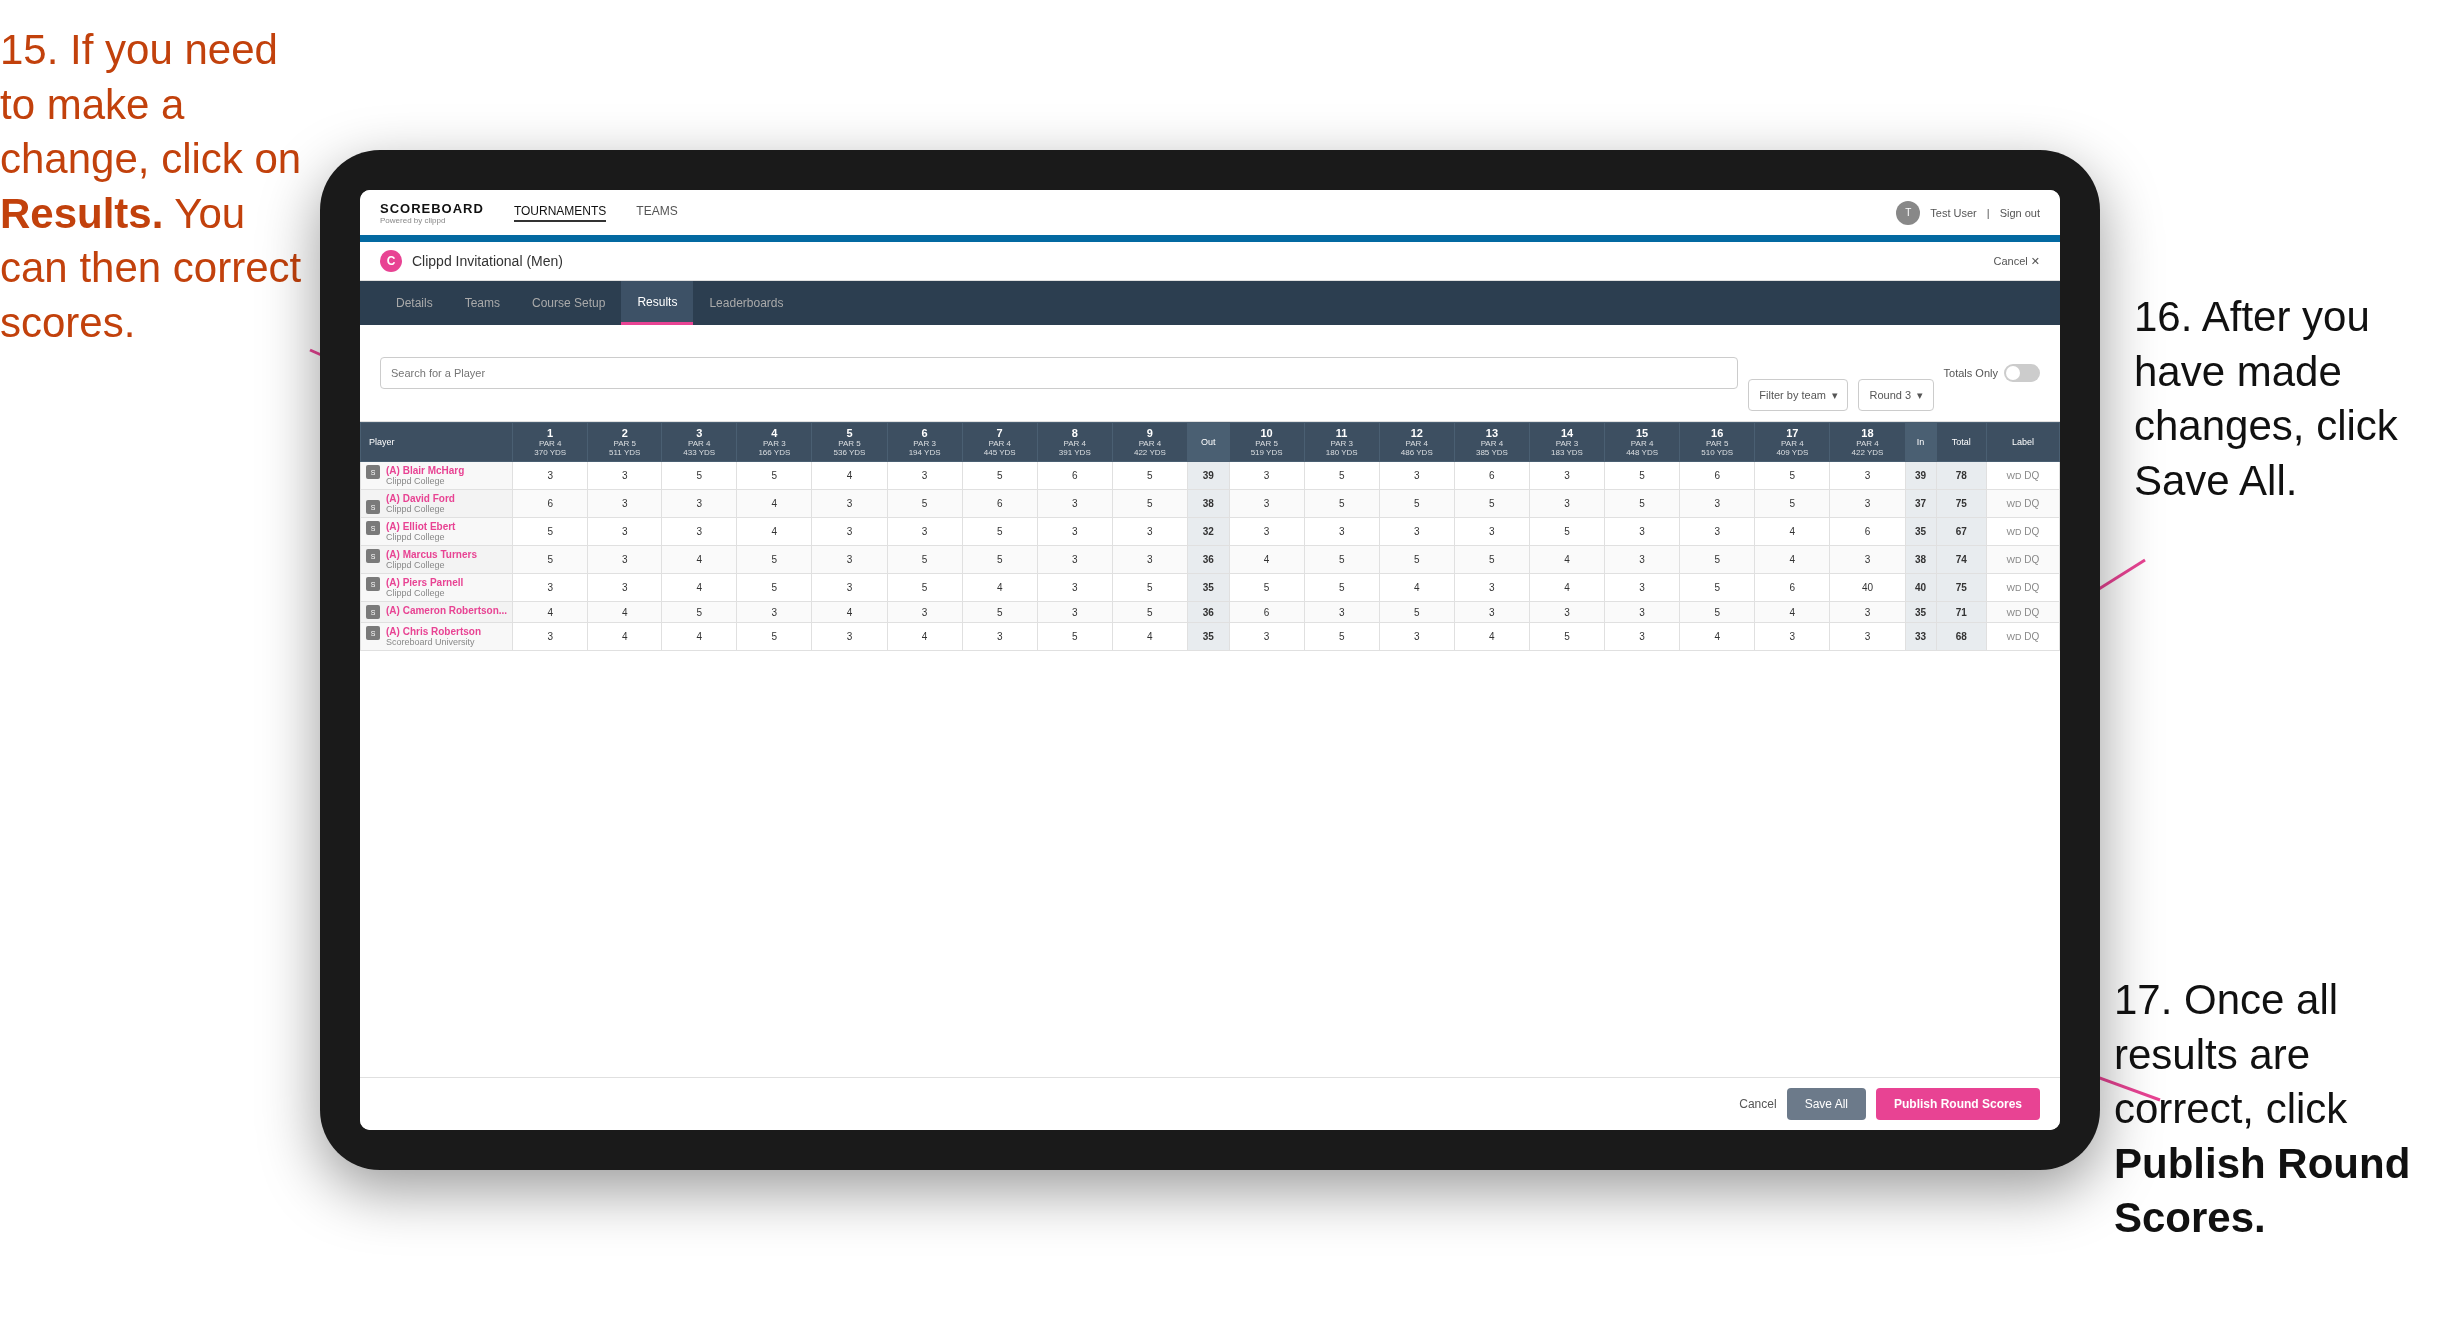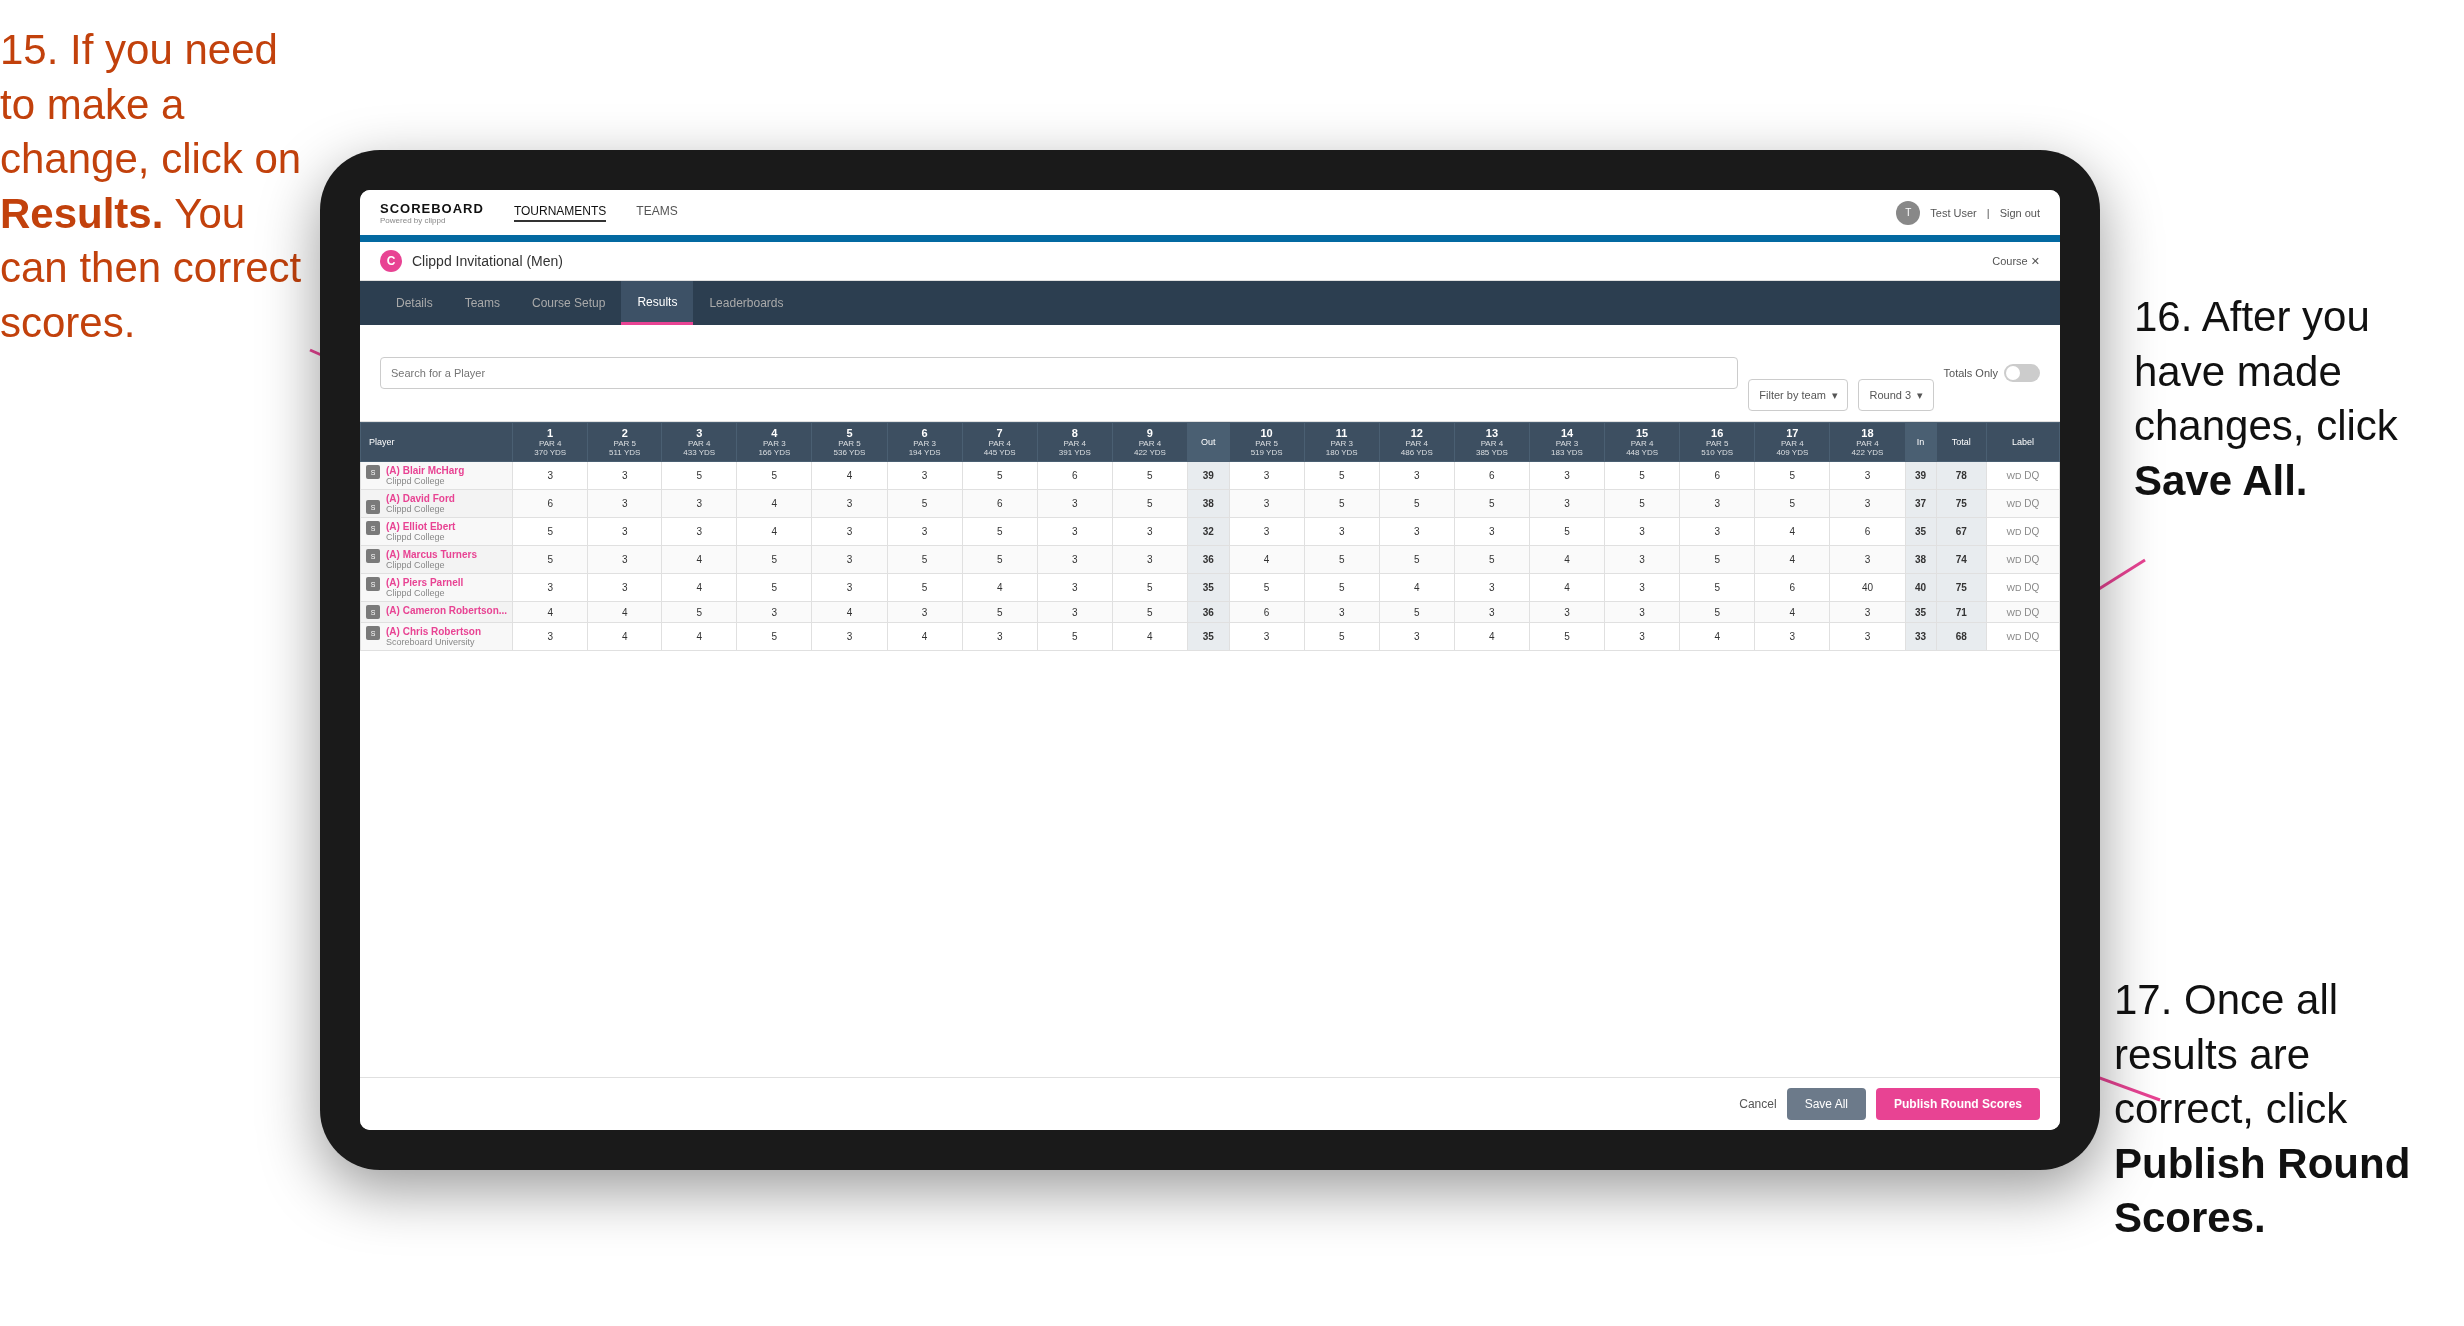--- a/index.html
+++ b/index.html
@@ -28,21 +28,21 @@
     .instruction-right-top {
       position: absolute;
       right: 0;
       top: 280px;
       width: 320px;
       font-size: 42px;
       line-height: 1.3;
       color: #111;
       text-align: left;
     }
-    .instruction-right-top strong { font-weight: 700; }
+    .instruction-right-top strong { font-weight: 400; }
 
     
     .instruction-right-bottom {
       position: absolute;
       right: 0;
       bottom: 100px;
       width: 330px;
       font-size: 42px;
       line-height: 1.3;
       color: #111;
@@ -450,21 +450,21 @@
         <span>|</span>
         <a style="font-size:11px;color:#555;cursor:pointer;text-decoration:none;">Sign out</a>
       </div>
     </div>
 
     <div class="tournament-header">
       <div class="tournament-title">
         <div class="tournament-icon">C</div>
         <span>Clippd Invitational (Men)</span>
       </div>
-      <div class="cancel-btn">Course ✕</div>
+      <div class="cancel-btn">Cancel ✕</div>
     </div>
 
     <div class="tab-bar">
       <div class="tab-item">Details</div>
       <div class="tab-item">Teams</div>
       <div class="tab-item">Course Setup</div>
       <div class="tab-item active">Results</div>
       <div class="tab-item">Leaderboards</div>
     </div>
 

